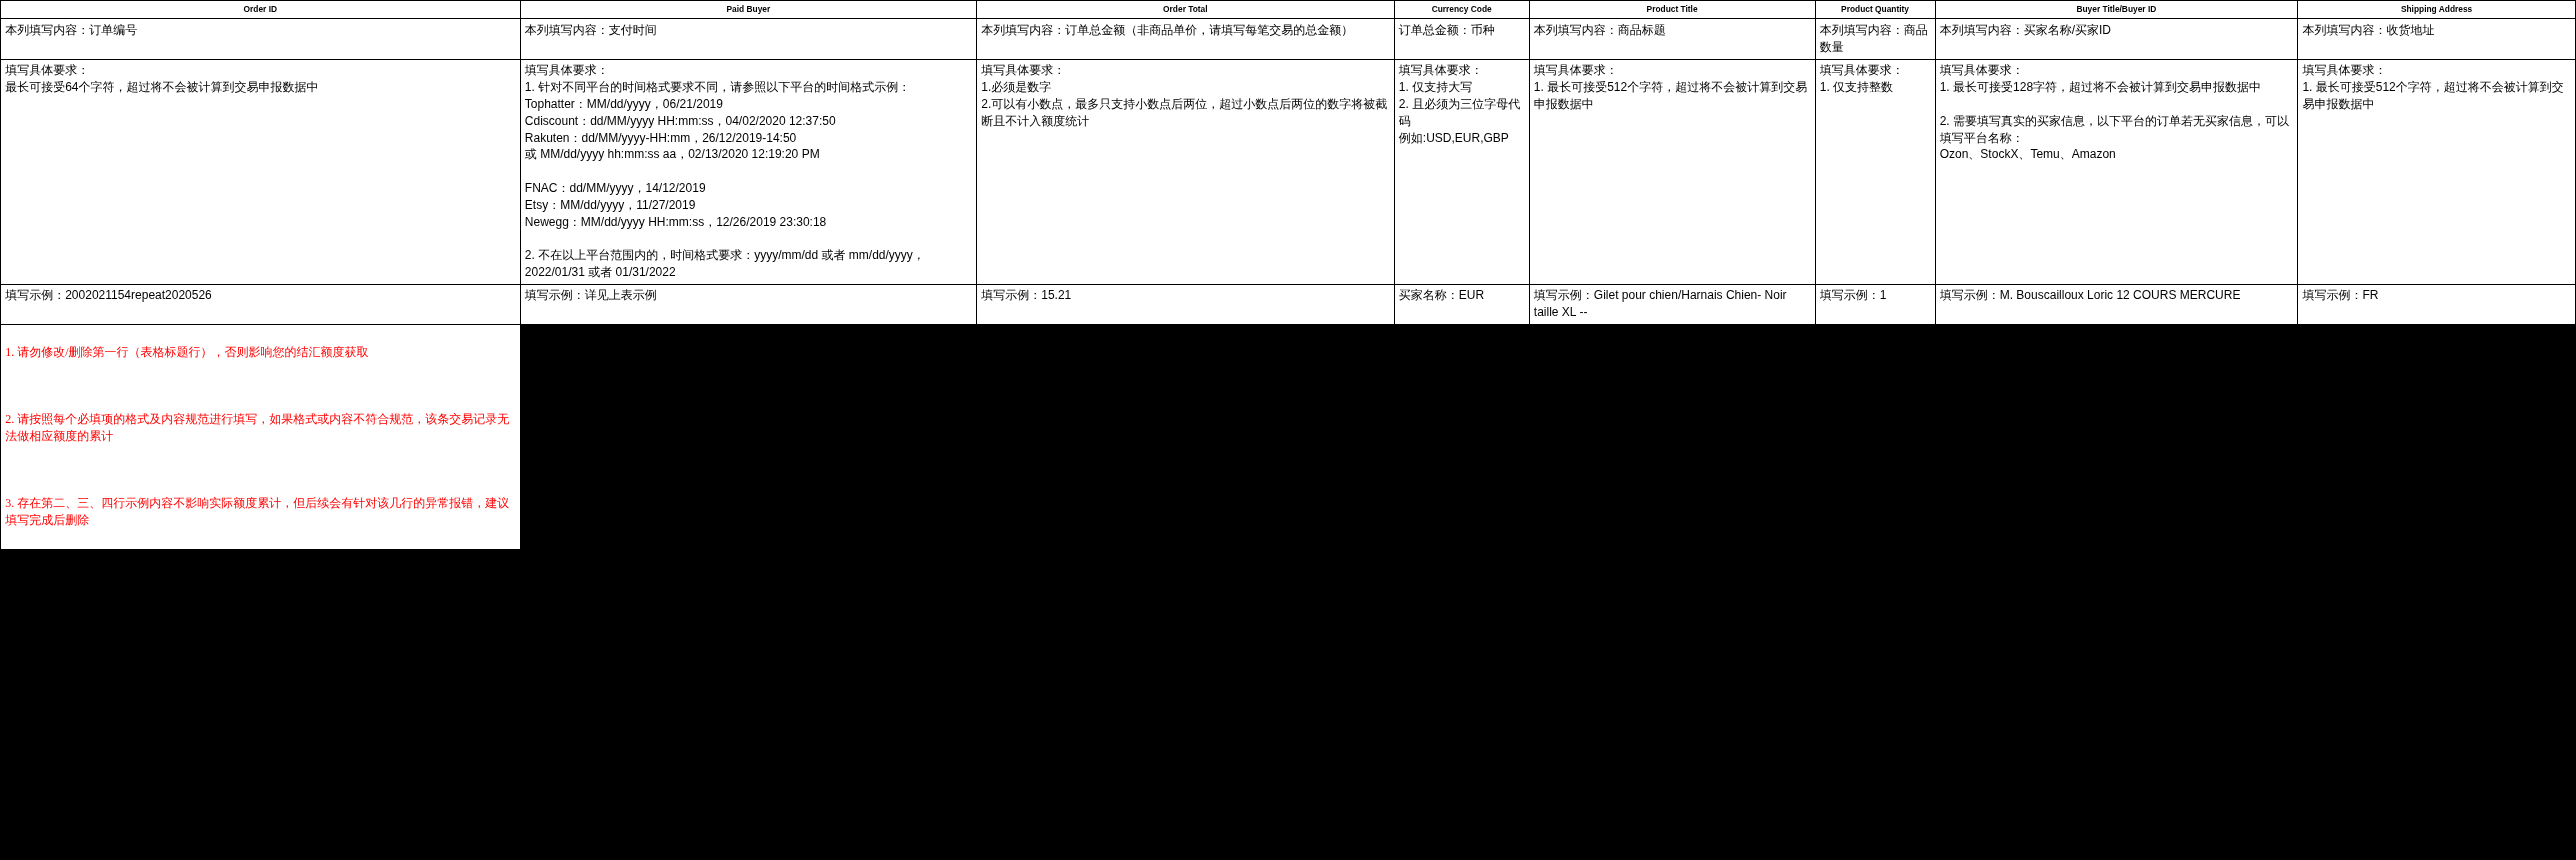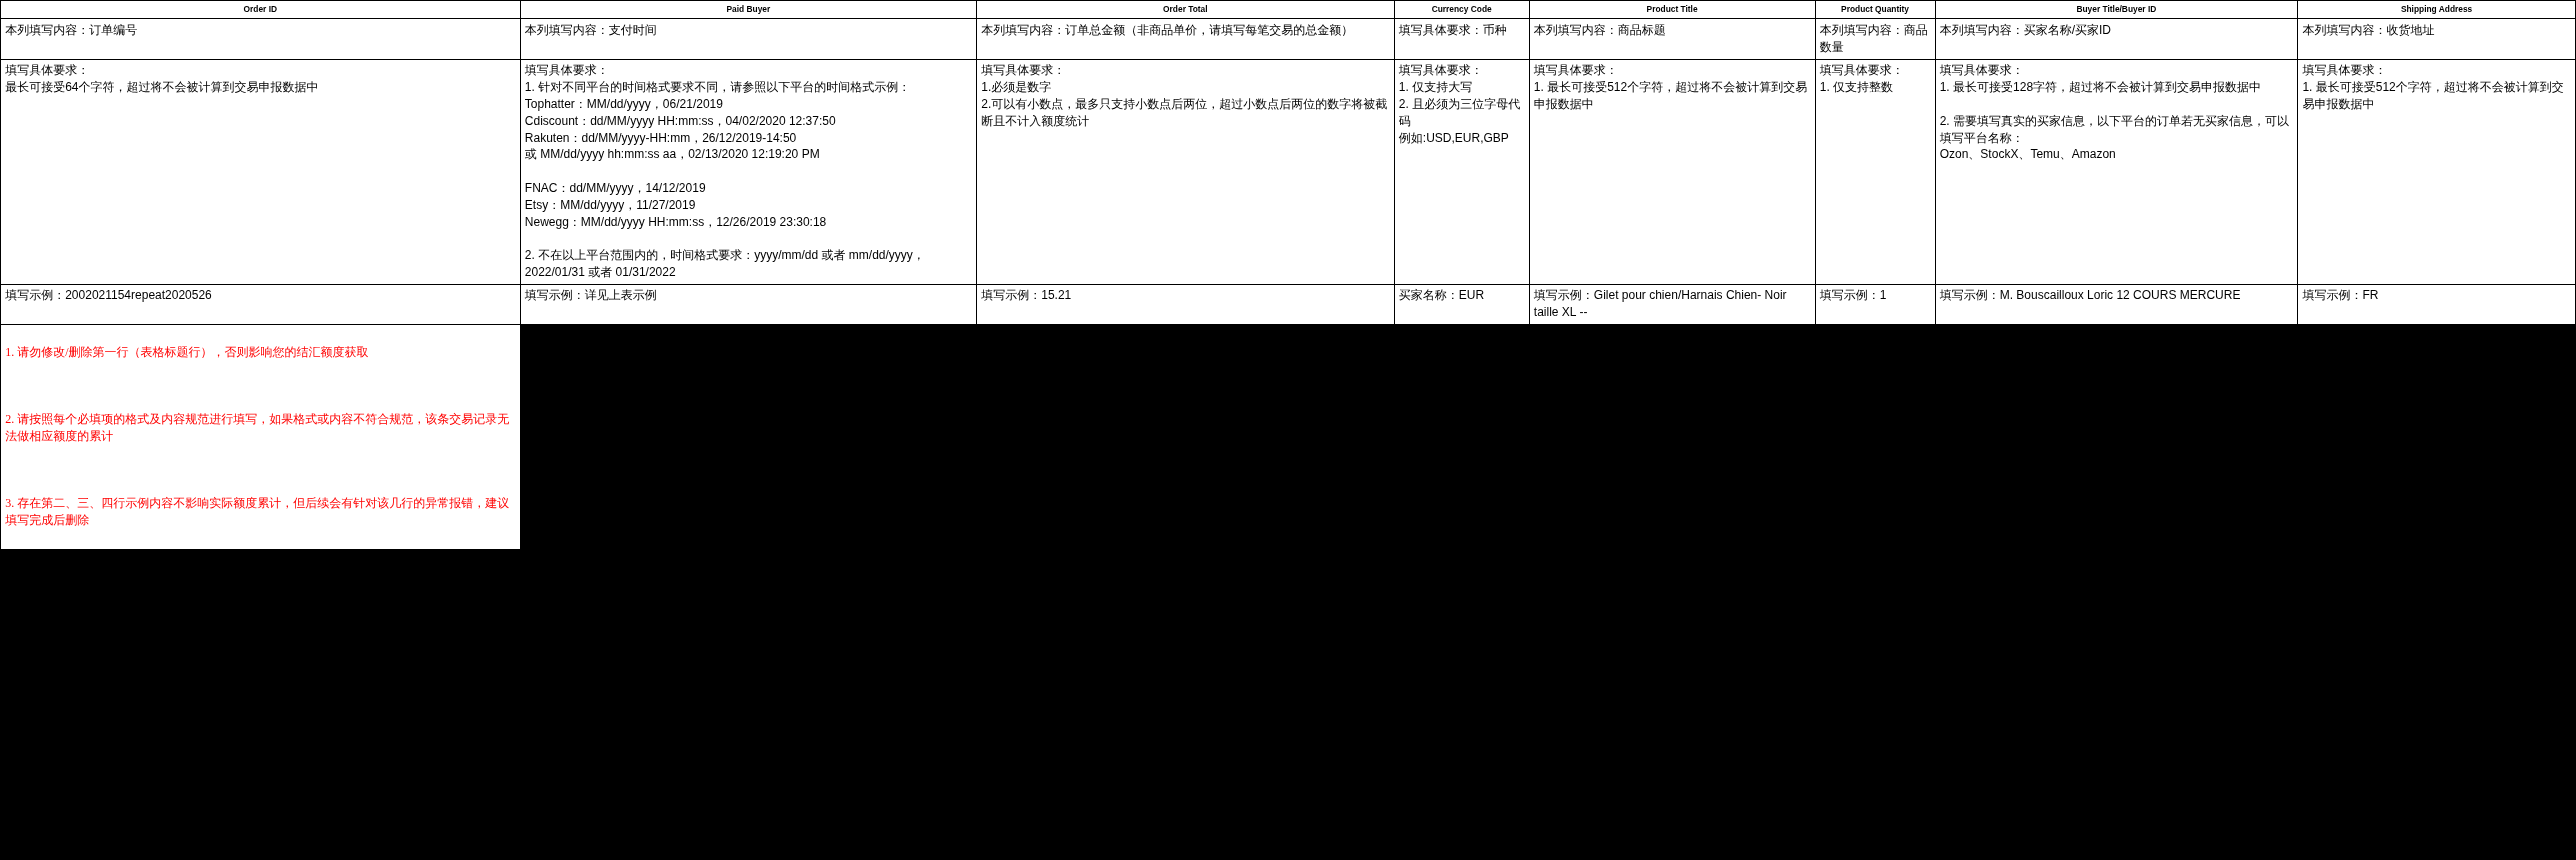--- a/index.html
+++ b/index.html
@@ -52,21 +52,21 @@
       <th>Buyer Title/Buyer ID</th>
       <th>Shipping Address</th>
     </tr>
   </thead>
   <tbody>
 
     <tr class="instruction-row">
       <td>本列填写内容：订单编号</td>
       <td>本列填写内容：支付时间</td>
       <td>本列填写内容：订单总金额（非商品单价，请填写每笔交易的总金额）</td>
-      <td>填写具体要求：币种</td>
+      <td>订单总金额：币种</td>
       <td>本列填写内容：商品标题</td>
       <td>本列填写内容：商品数量</td>
       <td>本列填写内容：买家名称/买家ID</td>
       <td>本列填写内容：收货地址</td>
     </tr>
 
     <tr class="instruction-row">
       <td style="white-space: pre-line;">填写具体要求：
 最长可接受64个字符，超过将不会被计算到交易申报数据中</td>
       <td style="white-space: pre-line;">填写具体要求：

